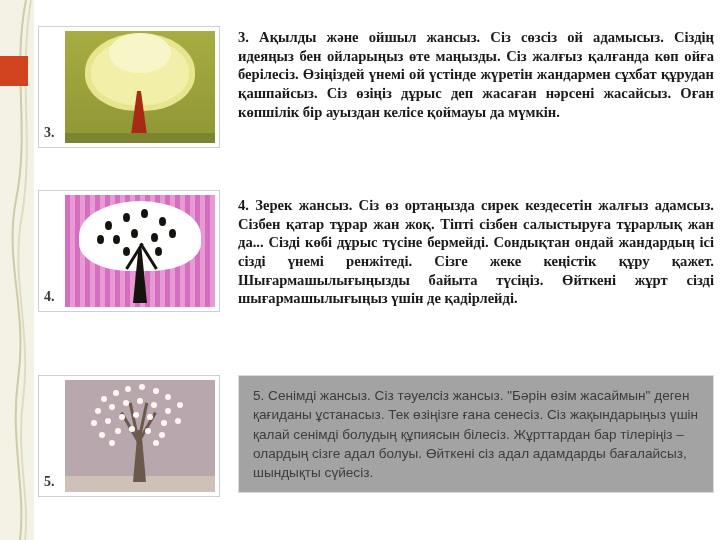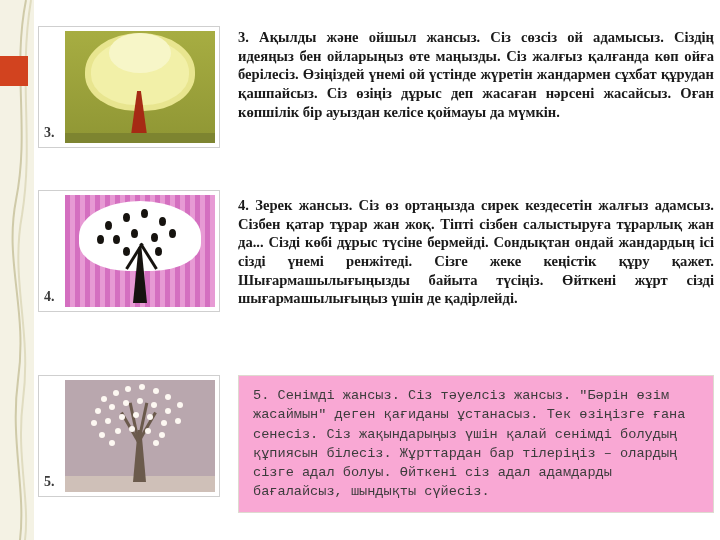--- a/index.html
+++ b/index.html
@@ -196,25 +196,25 @@
     font-weight: bold;
     font-size: 14.6px;
     line-height: 1.28;
   }
   .text-3 { padding-top: 2px; }
   .text-4 { padding-top: 6px; }
 
   .text-5 {
     flex: 1 1 auto;
     margin-left: 18px;
-    background: #f9a8d4;
+    background: #a3a3a3;
     border: 1px solid #dedad0;
     box-sizing: border-box;
     padding: 10px 12px 10px 14px;
-    font-family: Liberation Mono, monospace;
+    font-family: Liberation Sans, sans-serif;
     font-size: 13.6px;
     line-height: 1.42;
     color: #3c3c3c;
     text-align: left;
   }
 </style>
 </head>
 <body>
 
 <div class="slide">

